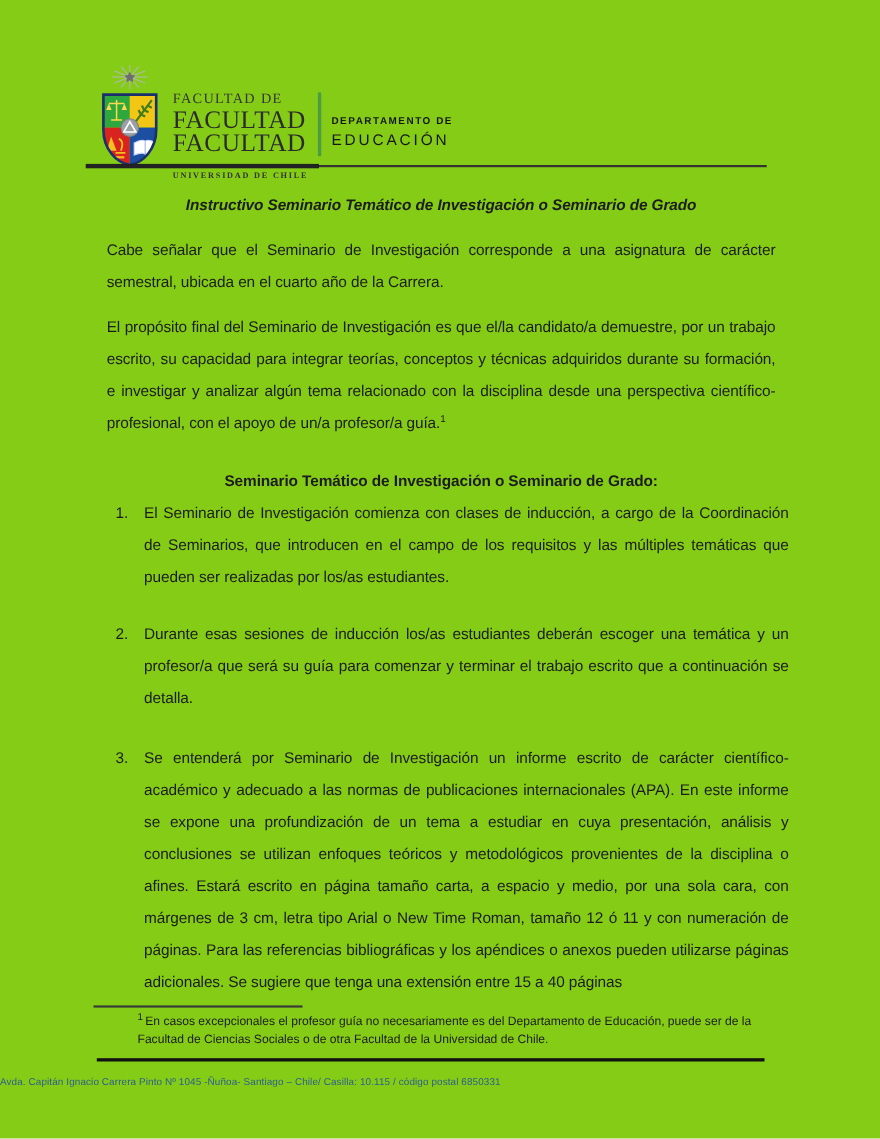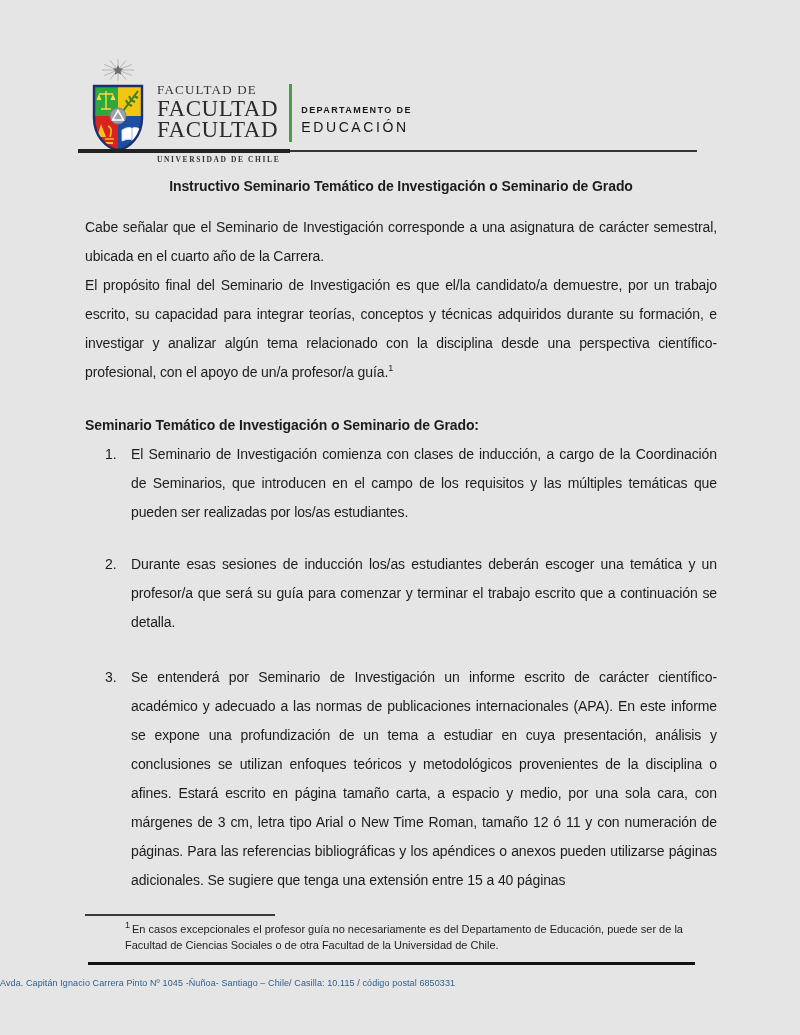--- a/index.html
+++ b/index.html
@@ -4,21 +4,21 @@
 <style>
   :root{
     --accent-green:#4d9b45;
     --footer-blue:#2e5f8e;
     --rule-dark:#333333;
     --text-dark:#1c1c1c;
   }
   *{box-sizing:border-box;}
   html,body{margin:0;padding:0;background:#ffffff;}
   .page{
-    position:relative;width:800px;height:1035px;background:#e5e5e5;overflow:hidden;
+    position:relative;width:800px;height:1035px;background:#84cc16;overflow:hidden;
     font-family:"Liberation Sans",sans-serif;color:var(--text-dark);
   }
 
   
   .logo-row{position:absolute;top:56px;left:88px;display:flex;align-items:flex-start;}
   .shield-svg{display:block;}
   .logo-text{margin-left:9px;padding-top:26px;font-family:"Liberation Serif",serif;color:#2b2b2b;}
   .fac-small{font-size:13px;letter-spacing:1.2px;line-height:16px;color:#333;}
   .fac-big{font-size:23px;line-height:21px;letter-spacing:0.5px;}
   .univ{font-size:7.5px;font-weight:bold;letter-spacing:1.6px;line-height:11px;margin-top:14px;color:#333;}
@@ -28,23 +28,23 @@
   .dept-big{font-size:14px;letter-spacing:2.6px;line-height:23px;}
 
   .header-rule{position:absolute;top:150px;left:78px;width:619px;height:2px;background:var(--rule-dark);}
   .header-rule-accent{position:absolute;top:149px;left:78px;width:212px;height:4px;background:#222;}
 
   
   .content{
     position:absolute;top:172px;left:85px;width:632px;
     font-size:14px;letter-spacing:-0.1px;line-height:29px;text-align:justify;
   }
-  .doc-title{text-align:center;font-weight:bold;margin:0 0 12px 0;}
-  .para{margin:0;}
-  .section-heading{font-weight:bold;margin:24px 0 0 0;text-align:left;}
+  .doc-title{text-align:center;font-weight:bold;margin:0 0 12px 0;font-style:italic;}
+  .para{margin:12px;}
+  .section-heading{font-weight:bold;margin:24px 0 0 0;text-align:center;}
   .doc-list{list-style:none;margin:0;padding:0;}
   .doc-list li{position:relative;padding-left:46px;}
   .doc-list li.item-2{margin-top:23px;}
   .doc-list li.item-3{margin-top:26px;}
   .doc-list .num{position:absolute;left:20px;top:0;}
   sup{font-size:9px;line-height:0;}
 
   
   .footnote-area{position:absolute;left:85px;top:914px;width:632px;}
   .fn-rule{width:190px;height:2px;background:#3a3a3a;margin-bottom:5px;}

